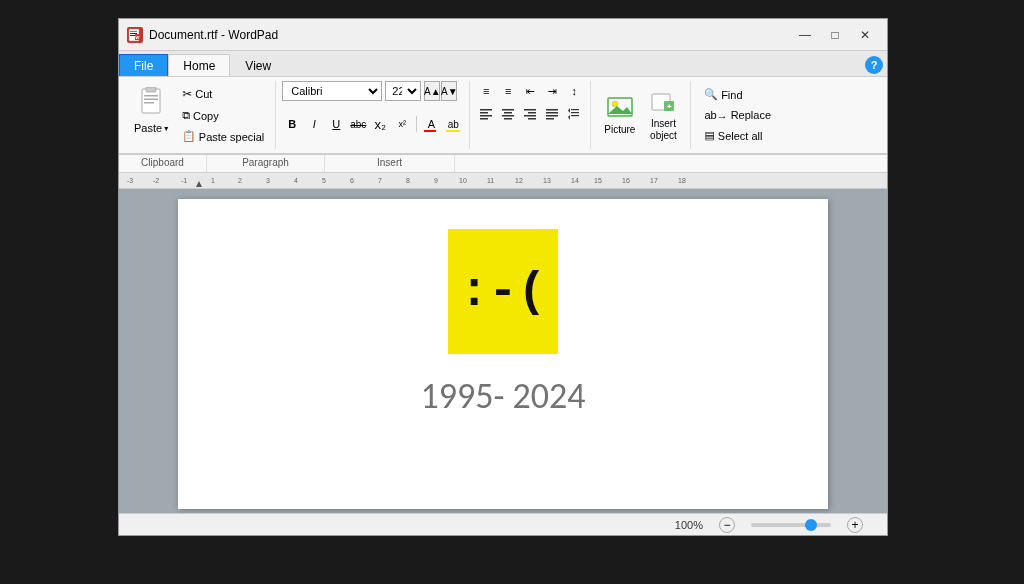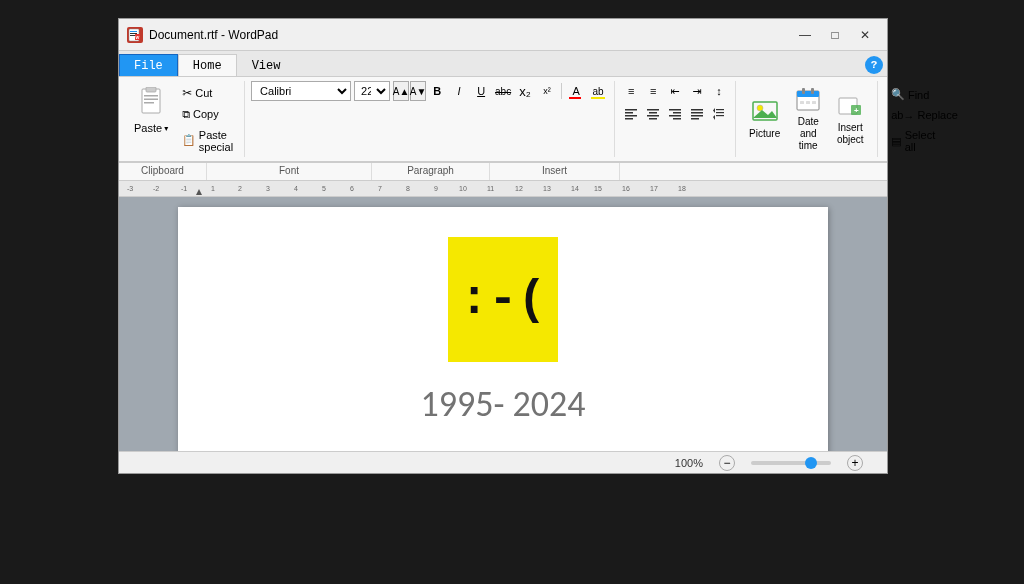--- a/index.html
+++ b/index.html
@@ -11,21 +11,21 @@
       height: 584px;
       overflow: hidden;
     }
 
     
     .window {
       position: absolute;
       top: 18px;
       left: 118px;
       width: 770px;
-      height: 456px;
+      height: 518px;
       background: #f0f0f0;
       border: 1px solid #999;
       display: flex;
       flex-direction: column;
     }
 
     
     .title-bar {
       background: #f0f0f0;
       height: 32px;
@@ -77,21 +77,20 @@
     }
 
     
     .tab-bar {
       display: flex;
       background: #e8e8e8;
       height: 26px;
       align-items: flex-end;
       padding-left: 0;
       border-bottom: 1px solid #ccc;
-      font-family: Liberation Mono, monospace;
     }
     .tab {
       padding: 4px 14px;
       font-size: 12px;
       cursor: pointer;
       border: 1px solid transparent;
       border-bottom: none;
       height: 22px;
       display: flex;
       align-items: center;
@@ -180,22 +179,22 @@
       gap: 3px;
       padding: 2px 4px;
       cursor: pointer;
       font-size: 11px;
       border: 1px solid transparent;
     }
 
     
     .font-group-inner {
       display: flex;
-      flex-direction: row;
-      gap: 1px;
+      flex-direction: column;
+      gap: 13px;
     }
     .font-row1 {
       display: flex;
       align-items: center;
       gap: 3px;
     }
     .font-selector {
       width: 100px;
       height: 20px;
       font-size: 11px;
@@ -592,35 +591,20 @@
               <rect x="1" y="2" width="24" height="18" rx="1" fill="none" stroke="#4caf50" stroke-width="1.5"></rect>
               <circle cx="8" cy="8" r="3" fill="#f5e800" stroke="#aaa" stroke-width="0.5"></circle>
               <polygon points="1,18 10,10 16,15 20,11 25,18" fill="#4caf50"></polygon>
             </svg>
           </div>
           <span class="insert-label">Picture</span>
         </div>
         <div class="insert-item">
           <div class="insert-icon">
             <svg width="26" height="26" viewBox="0 0 26 26">
-              <rect x="2" y="4" width="22" height="19" rx="1" fill="white" stroke="#888" stroke-width="1"></rect>
-              <rect x="2" y="4" width="22" height="6" rx="1" fill="#2196f3"></rect>
-              <rect x="7" y="1" width="3" height="6" rx="1" fill="#888"></rect>
-              <rect x="16" y="1" width="3" height="6" rx="1" fill="#888"></rect>
-              <rect x="5" y="14" width="4" height="3" rx="0.5" fill="#ddd"></rect>
-              <rect x="11" y="14" width="4" height="3" rx="0.5" fill="#ddd"></rect>
-              <rect x="17" y="14" width="4" height="3" rx="0.5" fill="#ddd"></rect>
-            </svg>
-          </div>
-          <span class="insert-label" style="white-space:pre-line;text-align:center;font-size:10px;">Date and
-time</span>
-        </div>
-        <div class="insert-item">
-          <div class="insert-icon">
-            <svg width="26" height="26" viewBox="0 0 26 26">
               <rect x="2" y="5" width="18" height="16" rx="1" fill="white" stroke="#aaa" stroke-width="1"></rect>
               <rect x="14" y="12" width="10" height="10" rx="1" fill="#4caf50" opacity="0.8"></rect>
               <text x="17" y="20" font-size="8" fill="white" font-weight="bold">+</text>
             </svg>
           </div>
           <span class="insert-label" style="white-space:pre-line;text-align:center;font-size:10px;">Insert
 object</span>
         </div>
       </div>
 
@@ -638,21 +622,20 @@
             <span style="font-size:11px;">▤</span>
             <span>Select all</span>
           </div>
         </div>
       </div>
 
     </div>
 
     <div class="ribbon-labels">
       <div class="rlabel" style="width:88px;">Clipboard</div>
-      <div class="rlabel" style="width:165px;">Font</div>
       <div class="rlabel" style="width:118px;">Paragraph</div>
       <div class="rlabel" style="width:130px;">Insert</div>
     </div>
 
   </div>
 
   <div class="ruler">
     <div style="width:100%;position:relative;height:100%;display:flex;align-items:flex-end;padding-bottom:1px;overflow:hidden;">
       <svg width="100%" height="14">
 

